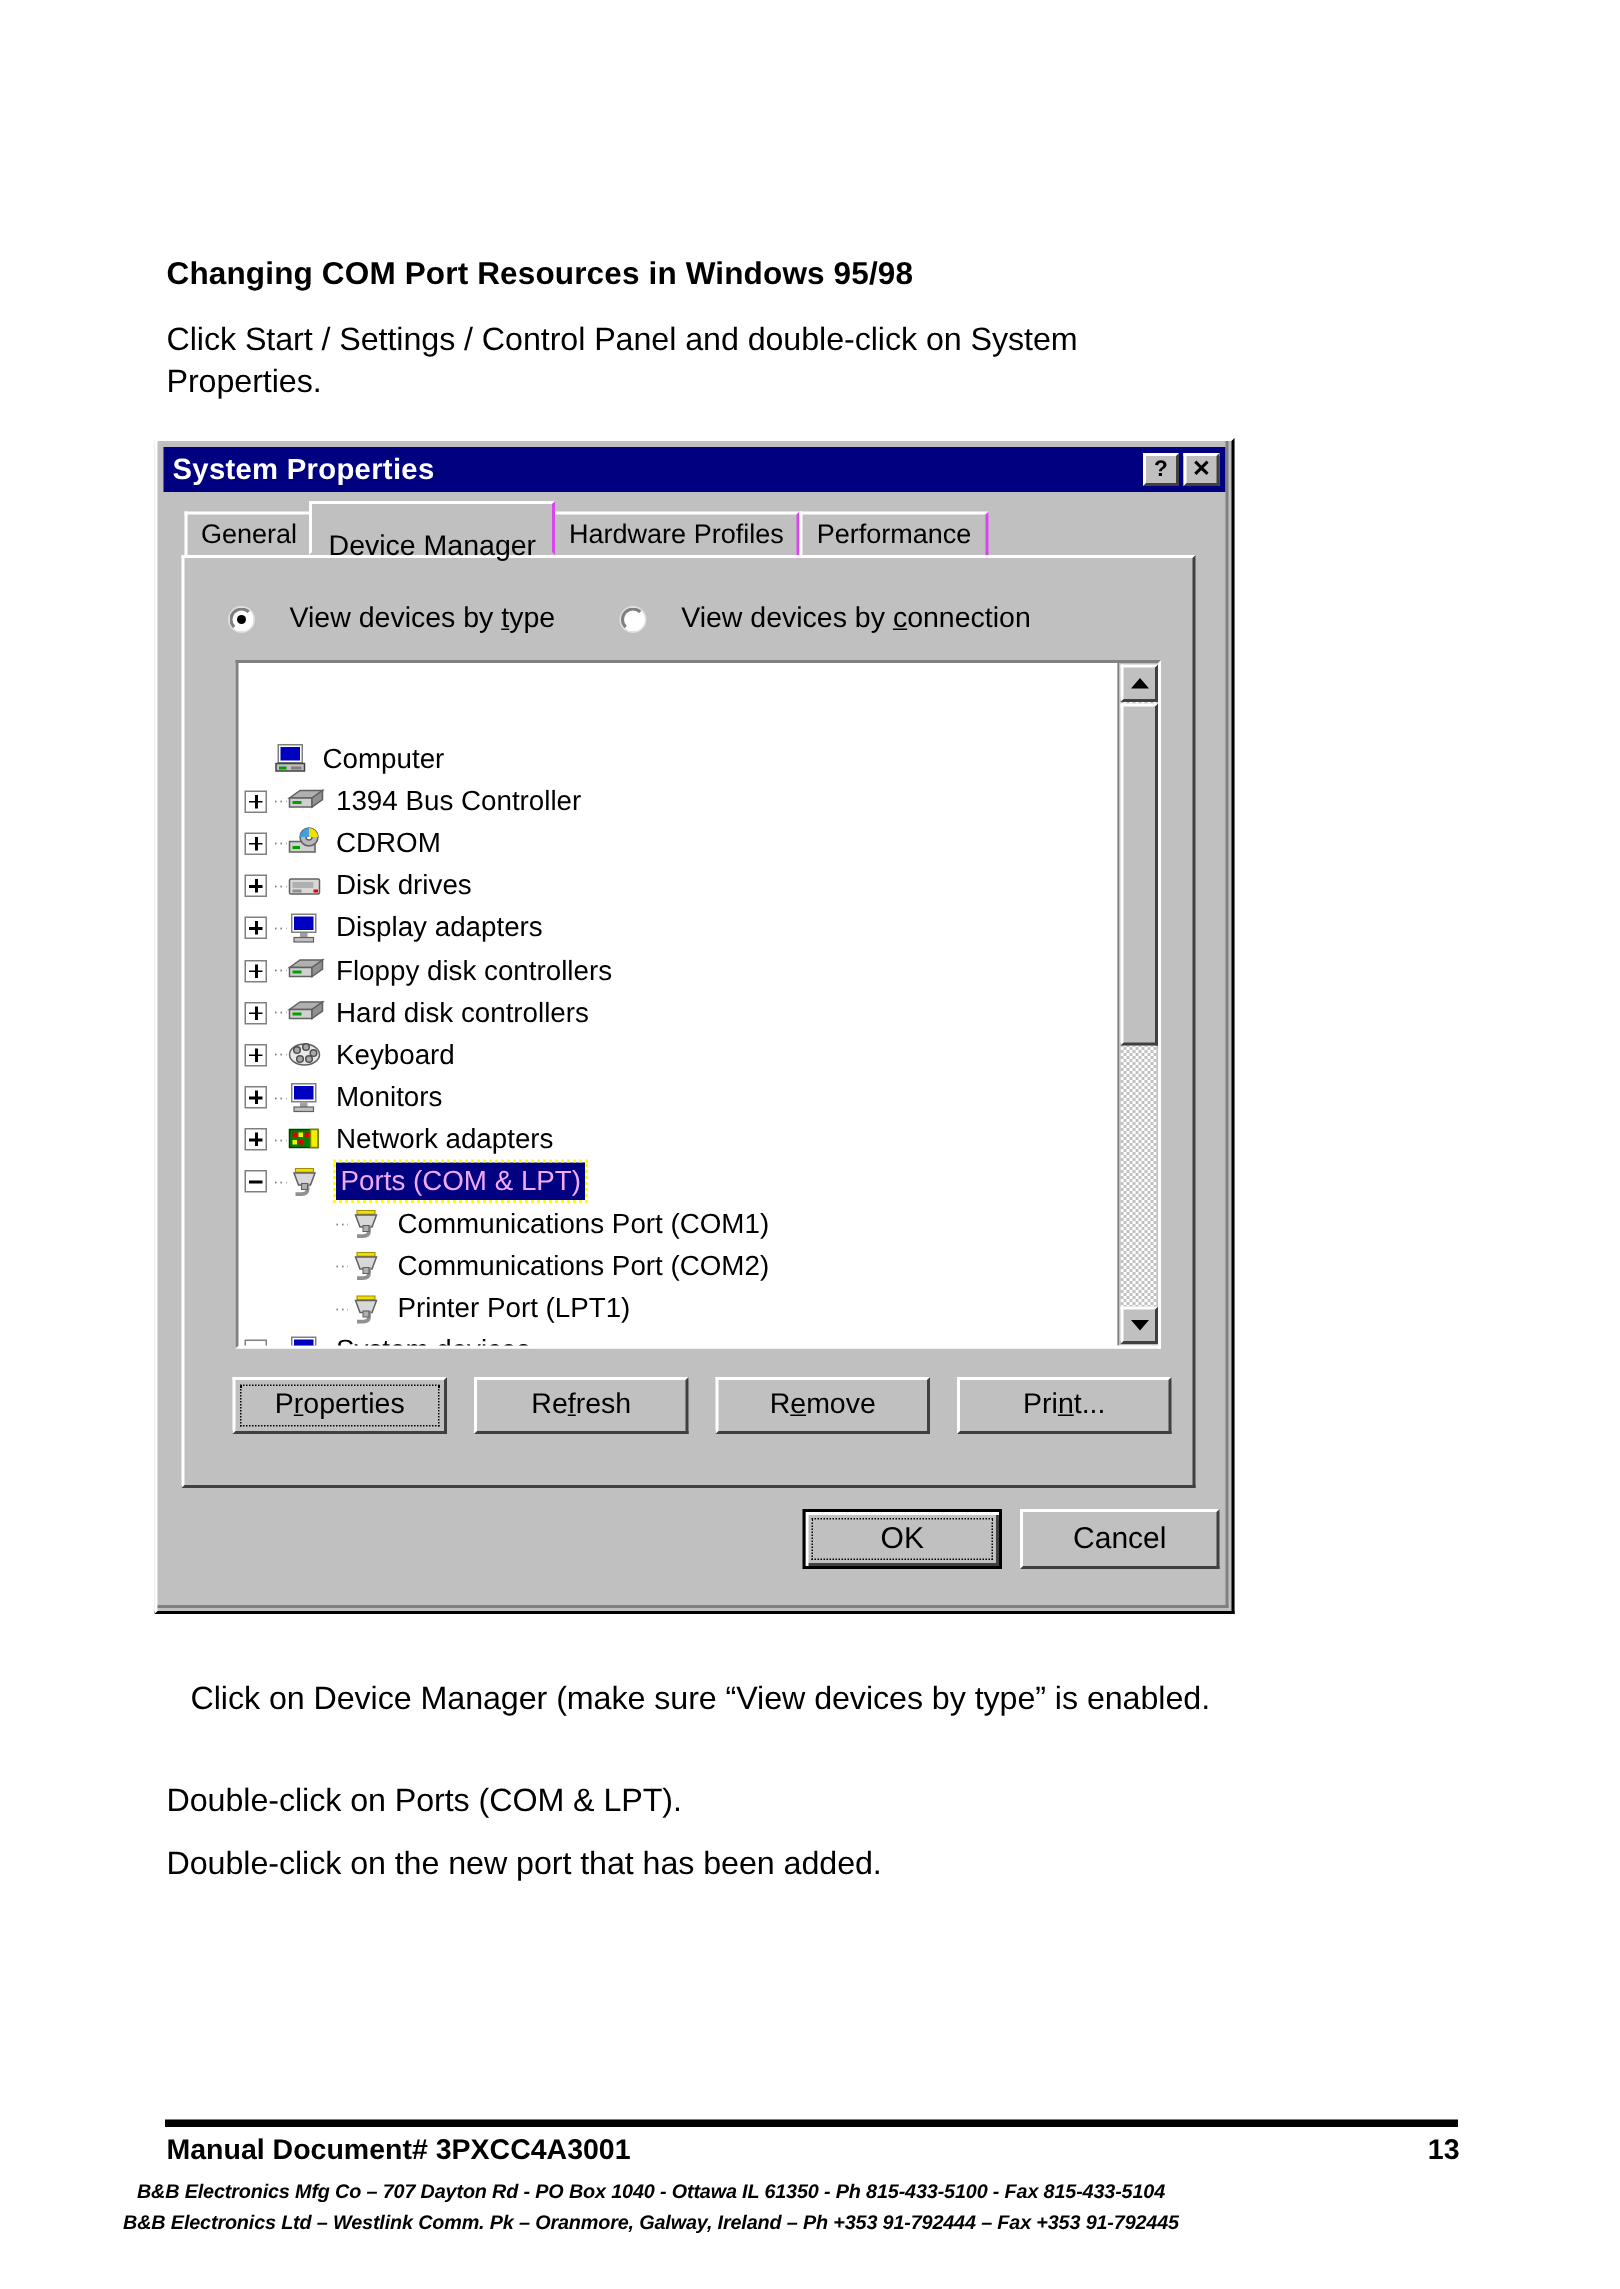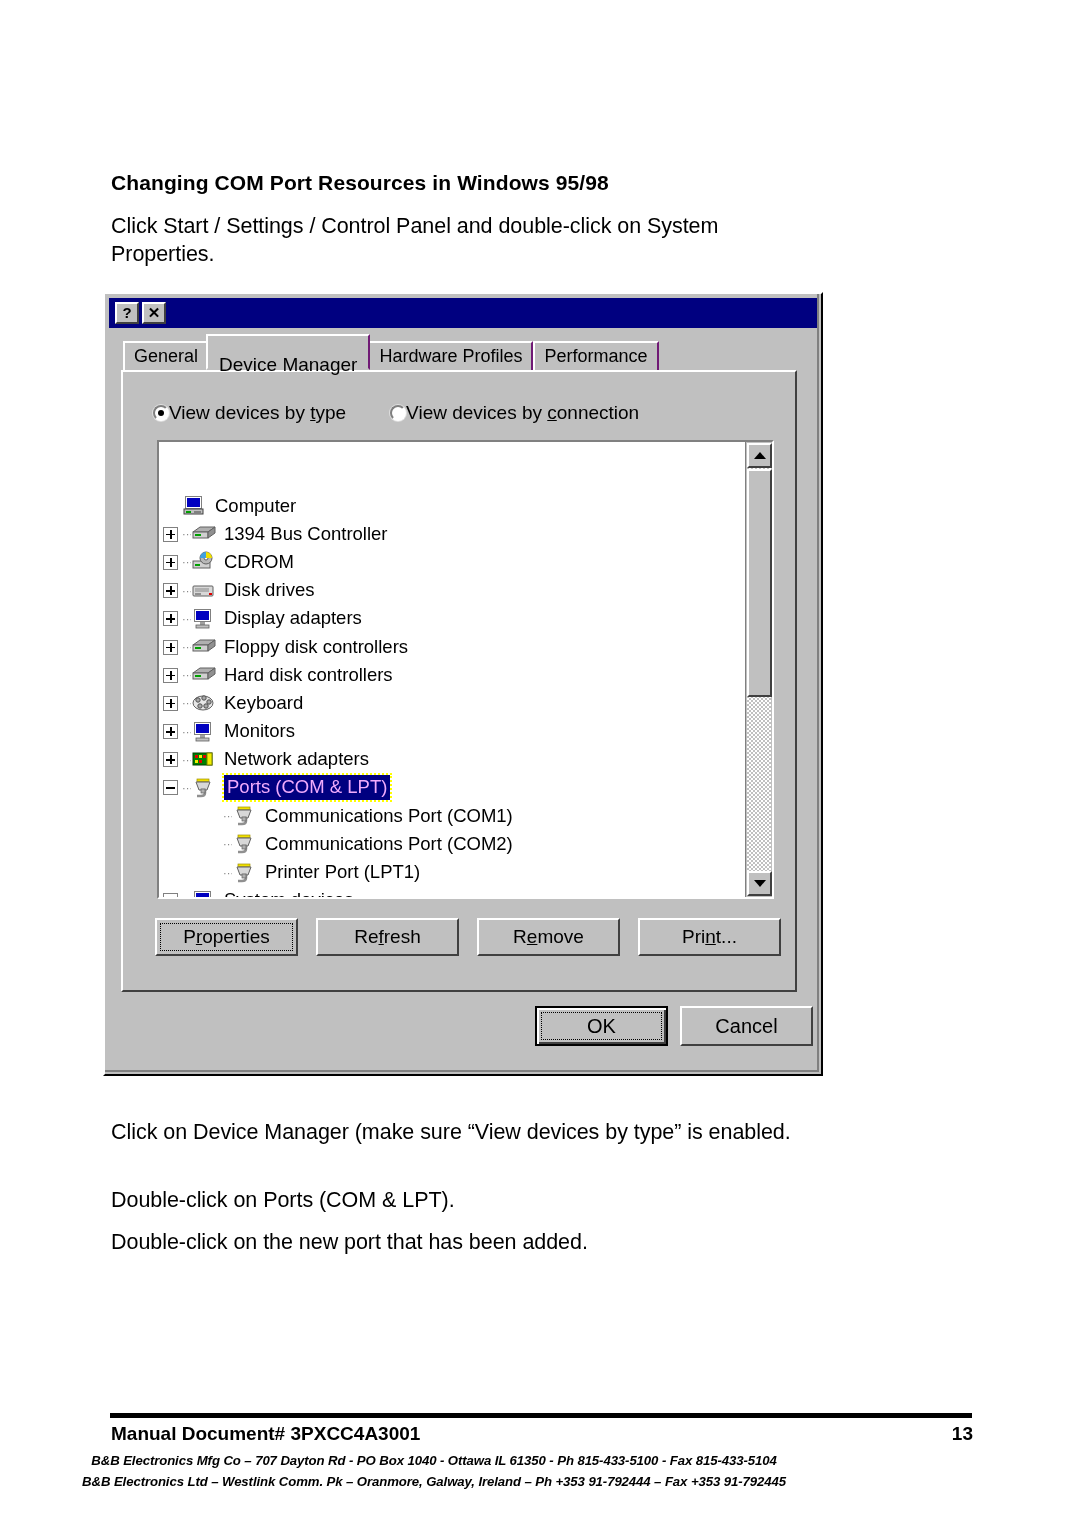--- a/index.html
+++ b/index.html
@@ -26,21 +26,21 @@
     letter-spacing: 0.1px;
     white-space: nowrap;
   }
   .doc-para {
     position: absolute;
     font-size: 21.5px;
     line-height: 28px;
     letter-spacing: -0.05px;
   }
   #para-intro  { left: 111px; top: 212px; width: 700px; }
-  #para-dm     { left: 111px; top: 1118px; width: 680px; }
+  #para-dm     { left: 127px; top: 1118px; width: 680px; }
   #para-ports  { left: 111px; top: 1186px; width: 680px; }
   #para-newport{ left: 111px; top: 1228px; width: 680px; }
 
   
   .footer-rule {
     position: absolute;
     left: 110px;
     top: 1413px;
     width: 862px;
     height: 5px;
@@ -134,21 +134,21 @@
     top: 44px;
     height: 32px;
     display: flex;
     align-items: flex-end;
     z-index: 3;
   }
   .tab {
     background: #c0c0c0;
     border-top: 2px solid #ffffff;
     border-left: 2px solid #ffffff;
-    border-right: 2px solid #701a75;
+    border-right: 2px solid #d946ef;
     box-sizing: border-box;
     padding: 0 9px;
     font-size: 18px;
     height: 29px;
     line-height: 27px;
     white-space: nowrap;
     color: #000;
   }
   .tab.active {
     height: 36px;
@@ -177,21 +177,21 @@
 
   
   .radio-row {
     position: absolute;
     left: 30px;
     top: 30px;
     display: flex;
     align-items: center;
     gap: 44px;
   }
-  .radio-opt { display: flex; align-items: center; gap: 0; font-size: 19px; }
+  .radio-opt { display: flex; align-items: center; gap: 24px; font-size: 19px; }
   .radio-mark {
     width: 16px; height: 16px;
     border-radius: 50%;
     background: #ffffff;
     border: 2px solid #808080;
     border-right-color: #ffffff;
     border-bottom-color: #ffffff;
     box-shadow: 0 0 0 1px #dfdfdf;
     position: relative;
     box-sizing: border-box;
@@ -384,20 +384,21 @@
 </style>
 </head>
 <body>
 
 <div class="doc-heading">Changing COM Port Resources in Windows 95/98</div>
 <div class="doc-para" id="para-intro">Click Start / Settings / Control Panel and double-click on System Properties.</div>
 
 <div class="win-dialog">
 
   <div class="title-bar">
+    <div class="title-text">System Properties</div>
     <div class="title-btns">
       <div class="tbtn">?</div>
       <div class="tbtn">✕</div>
     </div>
   </div>
 
   <div class="tab-strip">
     <div class="tab">General</div>
     <div class="tab active">Device Manager</div>
     <div class="tab">Hardware Profiles</div>

